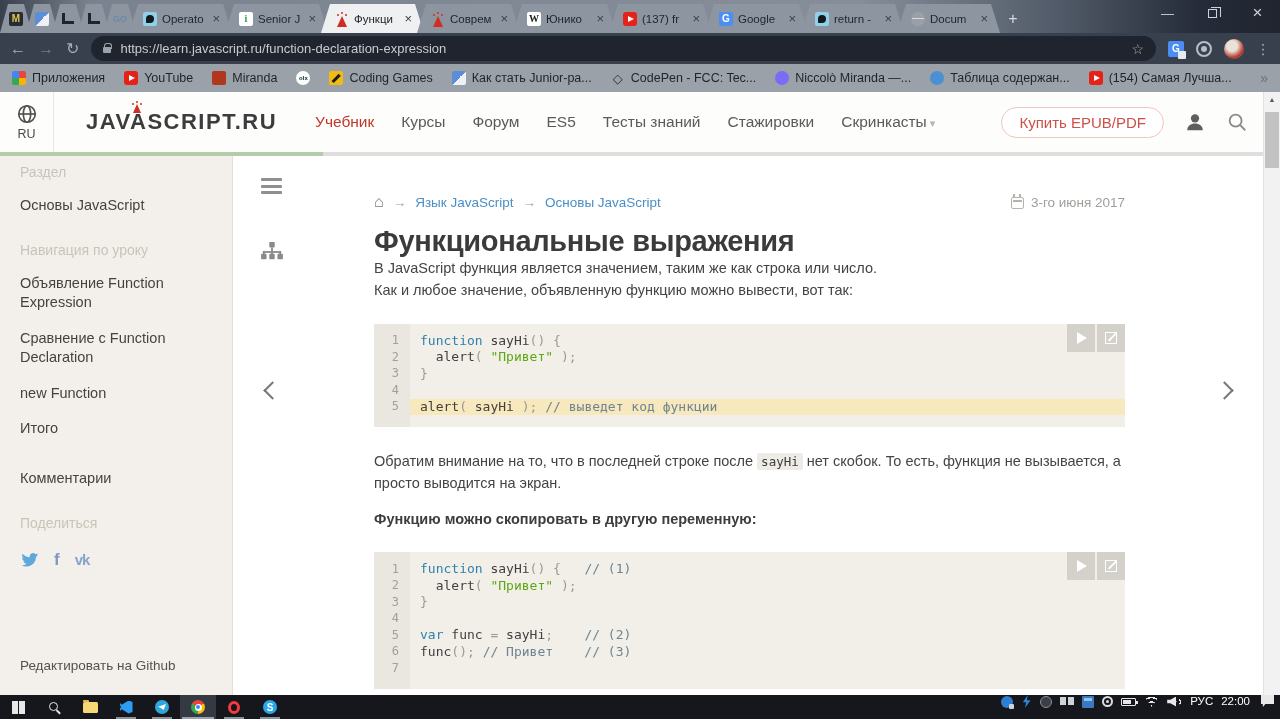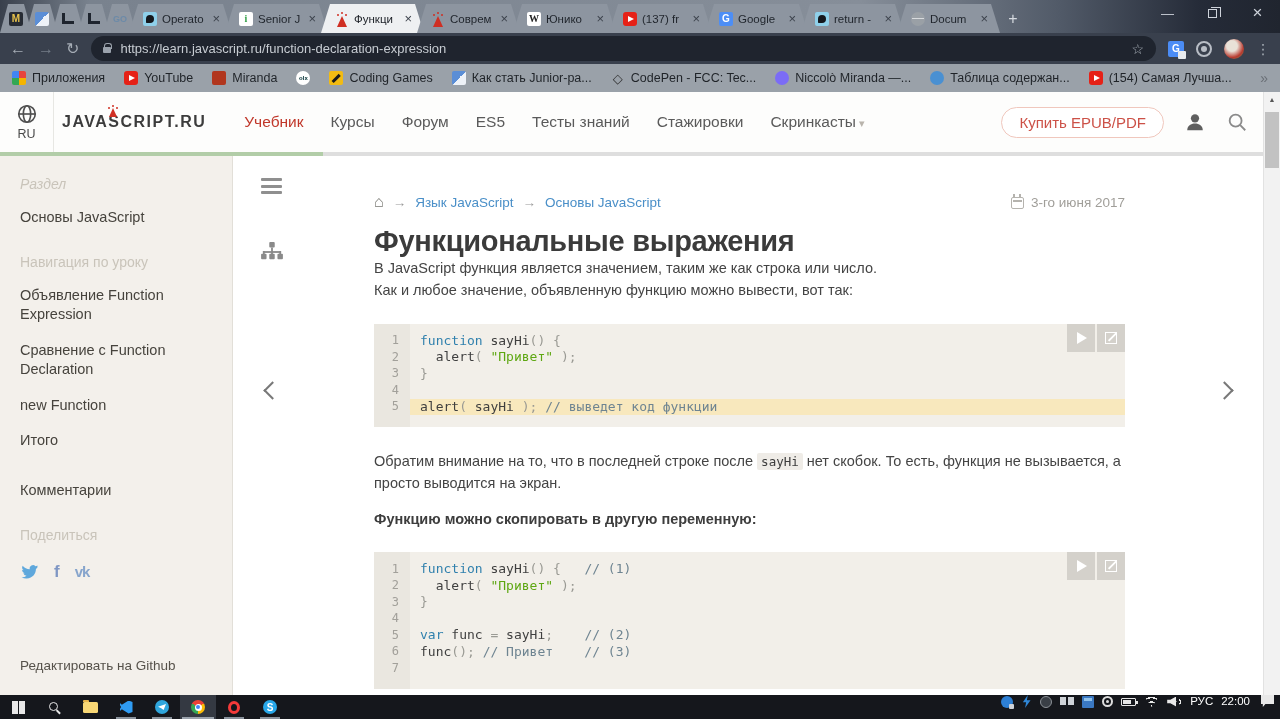--- a/index.html
+++ b/index.html
@@ -78,38 +78,38 @@
   .ic-codepen-cube::before{content:"◇";}
   .ic-dot-purple{background:#7b6cf6;border-radius:50%;}
   .ic-dot-blue{background:#4a90d2;border-radius:50%;}
   .bm-overflow{margin-left:auto;color:#6a6f76;font-size:14px;}
 
   
   .viewport{flex:1;position:relative;background:#fff;overflow:hidden;}
   .site-header{height:60px;background:#fdfdfc;display:flex;align-items:center;position:relative;}
   .langcol{width:54px;height:100%;border-right:1px solid #e7e7e3;display:flex;flex-direction:column;align-items:center;justify-content:center;gap:2px;}
   .langcol .lbl{font-size:12.5px;color:#4a4a4a;}
-  .logo{margin-left:8px;font-size:16px;font-weight:bold;letter-spacing:1.5px;color:#3c3c3c;position:relative;}
+  .logo{margin-left:32px;font-size:22px;font-weight:bold;letter-spacing:1.5px;color:#3c3c3c;position:relative;}
   .logo-tower{position:absolute;left:47px;top:-9px;width:0;height:0;border:4px solid transparent;border-bottom:9px solid #cf2f23;}
   .logo-tower::after{content:"";position:absolute;top:-3px;left:-1px;width:2px;height:2px;background:#cf2f23;border-radius:50%;box-shadow:-4px 2px 0 #cf2f23,4px 2px 0 #cf2f23;}
   .site-nav{margin-left:38px;display:flex;gap:27px;align-items:center;}
   .nav-item{font-size:15.5px;color:#5a5a5a;}
   .nav-item.active{color:#c0372a;}
   .nav-item .dd{color:#b9b4ac;font-size:11px;}
   .hdr-right{position:absolute;right:32px;display:flex;align-items:center;gap:20px;}
   .buybtn{height:31px;border:1.5px solid #f0c7bd;border-radius:17px;color:#cc5147;font-size:15px;display:flex;align-items:center;padding:0 17px;background:#fff;}
   .progress{height:4px;display:flex;}
   .progress-fill{background:#b2cda8;height:100%;}
   .progress-rest{background:#dedede;height:100%;flex:1;}
 
   .page-body{position:absolute;top:64px;left:0;right:0;bottom:0;background:#fff;}
   
   .sidebar{position:absolute;left:0;top:0;bottom:0;width:233px;background:#f3f0eb;border-right:1px solid #e2dfd8;padding:0 20px;}
   .side-head{font-size:14px;color:#c9c4ba;margin-top:26px;}
-  .side-head.first{margin-top:20px;font-style:italic;}
+  .side-head.first{margin-top:8px;}
   .side-link{display:block;font-size:14.5px;color:#46433d;text-decoration:none;margin-top:16px;line-height:1.35;padding-right:28px;}
   .share-row{display:flex;gap:15px;margin-top:18px;align-items:center;}
   .share{font-size:17px;font-weight:bold;color:#7f97c4;line-height:1;}
   .share svg{width:19px;height:19px;fill:#5fa8dc;}
   .share.vkc{color:#87a5cc;font-size:15px;letter-spacing:-1px;}
   .gh-link{position:absolute;left:20px;bottom:22px;font-size:13.5px;color:#56524b;}
   
   .rail-burger{position:absolute;left:261px;top:22px;width:21px;}
   .rail-burger i{display:block;height:3px;background:#8f8f8f;margin-bottom:3.5px;border-radius:1px;}
   .rail-map{position:absolute;left:261px;top:86px;}

